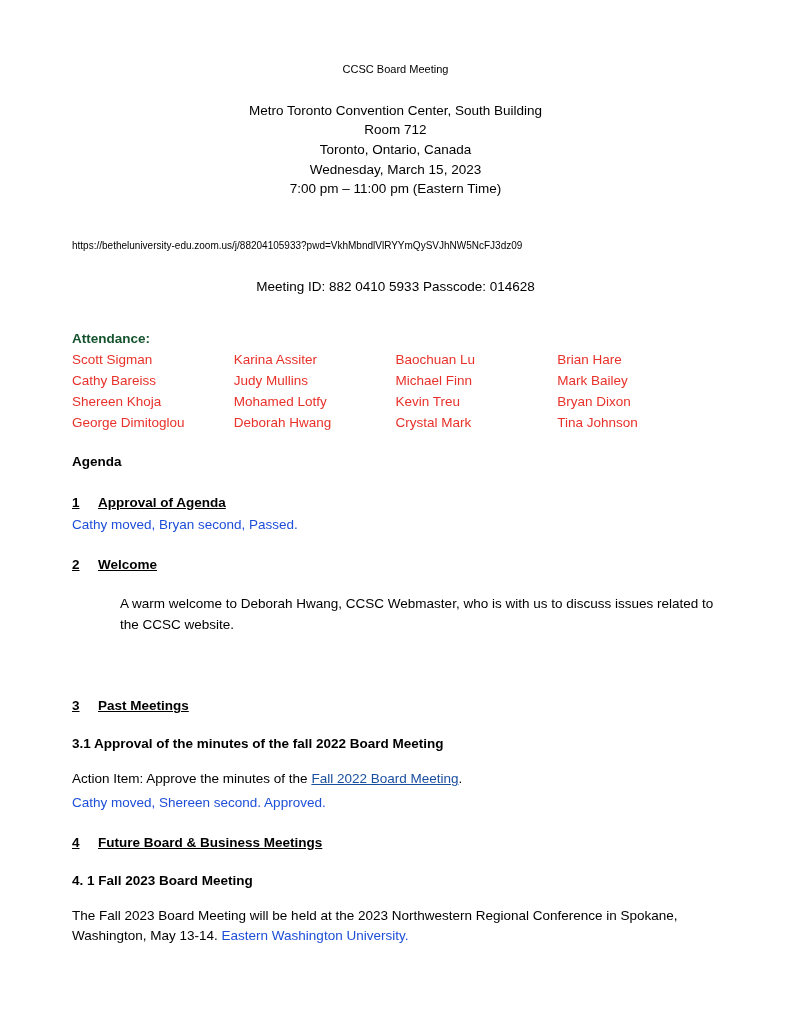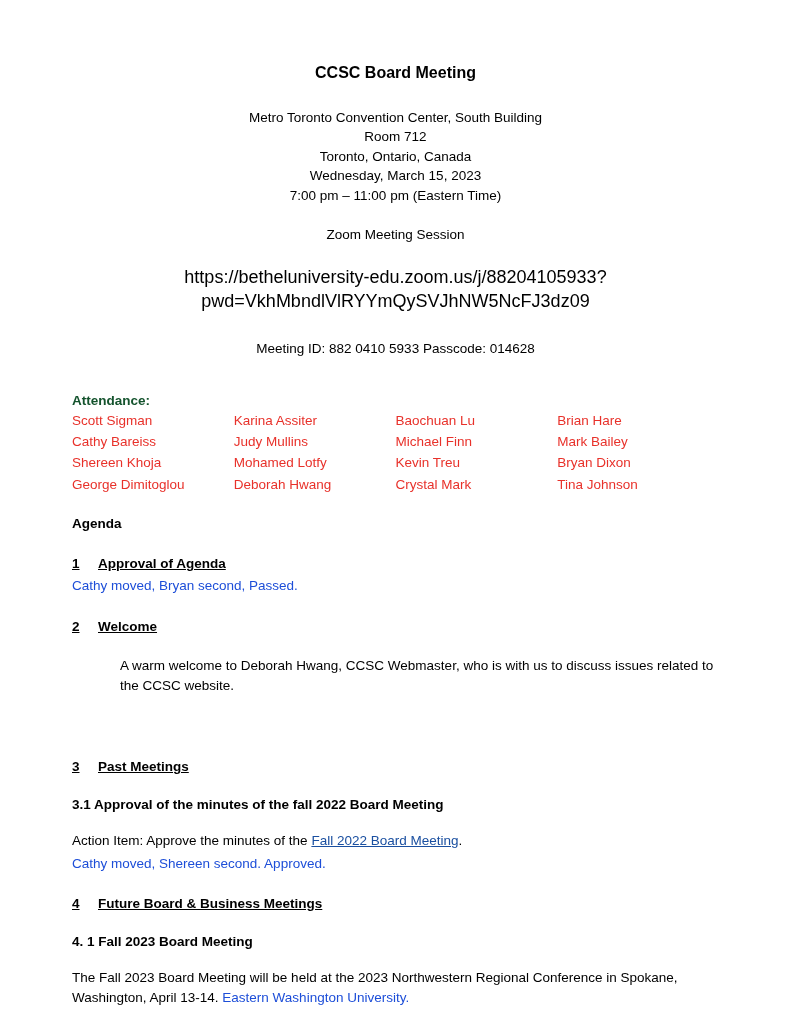--- a/index.html
+++ b/index.html
@@ -19,35 +19,35 @@
   }
   .page {
     box-sizing: border-box;
     width: 791px;
     min-height: 1024px;
     padding: 62px 72px 40px 72px;
     background: #ffffff;
   }
   .doc-title {
     text-align: center;
-    font-weight: bold;
-    font-size: 16px;
+    font-weight: normal;
+    font-size: 11px;
     margin: 0 0 24px 0;
   }
   .center-line {
     text-align: center;
     margin: 0;
     line-height: 1.45;
   }
   .gap-md { height: 20px; }
   .gap-lg { height: 28px; }
   .url-line {
-    text-align: center;
+    text-align: left;
     margin: 0;
-    font-size: 18px;
+    font-size: 10px;
   }
   .meeting-id {
     text-align: center;
     margin: 6px;
   }
   .red {
     color: #1d4ed8;
   }
   .attendance-head {
     font-weight: bold;
@@ -115,21 +115,20 @@
   <div class="doc-title">CCSC Board Meeting</div>
 
   <div class="center-line">Metro Toronto Convention Center, South Building</div>
   <div class="center-line">Room 712</div>
   <div class="center-line">Toronto, Ontario, Canada</div>
   <div class="center-line">Wednesday, March 15, 2023</div>
   <div class="center-line">7:00 pm – 11:00 pm (Eastern Time)</div>
 
   <div class="gap-md"></div>
 
-  <div class="center-line">Zoom Meeting Session</div>
 
   <div class="gap-md"></div>
 
   <div class="url-line">https://betheluniversity-edu.zoom.us/j/88204105933?pwd=VkhMbndlVlRYYmQySVJhNW5NcFJ3dz09</div>
 
   <div class="gap-md"></div>
 
   <div class="meeting-id">Meeting ID: 882 0410 5933   Passcode: 014628</div>
 
   <div class="gap-lg"></div>
@@ -190,16 +189,16 @@
   </div>
   <div class="body-line red">Cathy moved, Shereen second. Approved.</div>
 
   <div class="section-head">
     <span class="num">4</span><span class="txt">Future Board &amp; Business Meetings</span>
   </div>
 
   <div class="sub-head">4. 1 Fall 2023 Board Meeting</div>
 
   <div class="para">
-    <span>The Fall 2023 Board Meeting will be held at the 2023 Northwestern Regional Conference in Spokane, Washington, April 13-14. </span><span class="red">Eastern Washington University.</span>
+    <span>The Fall 2023 Board Meeting will be held at the 2023 Northwestern Regional Conference in Spokane, Washington, May 13-14. </span><span class="red">Eastern Washington University.</span>
   </div>
 
 </div>
 
 </body></html>

